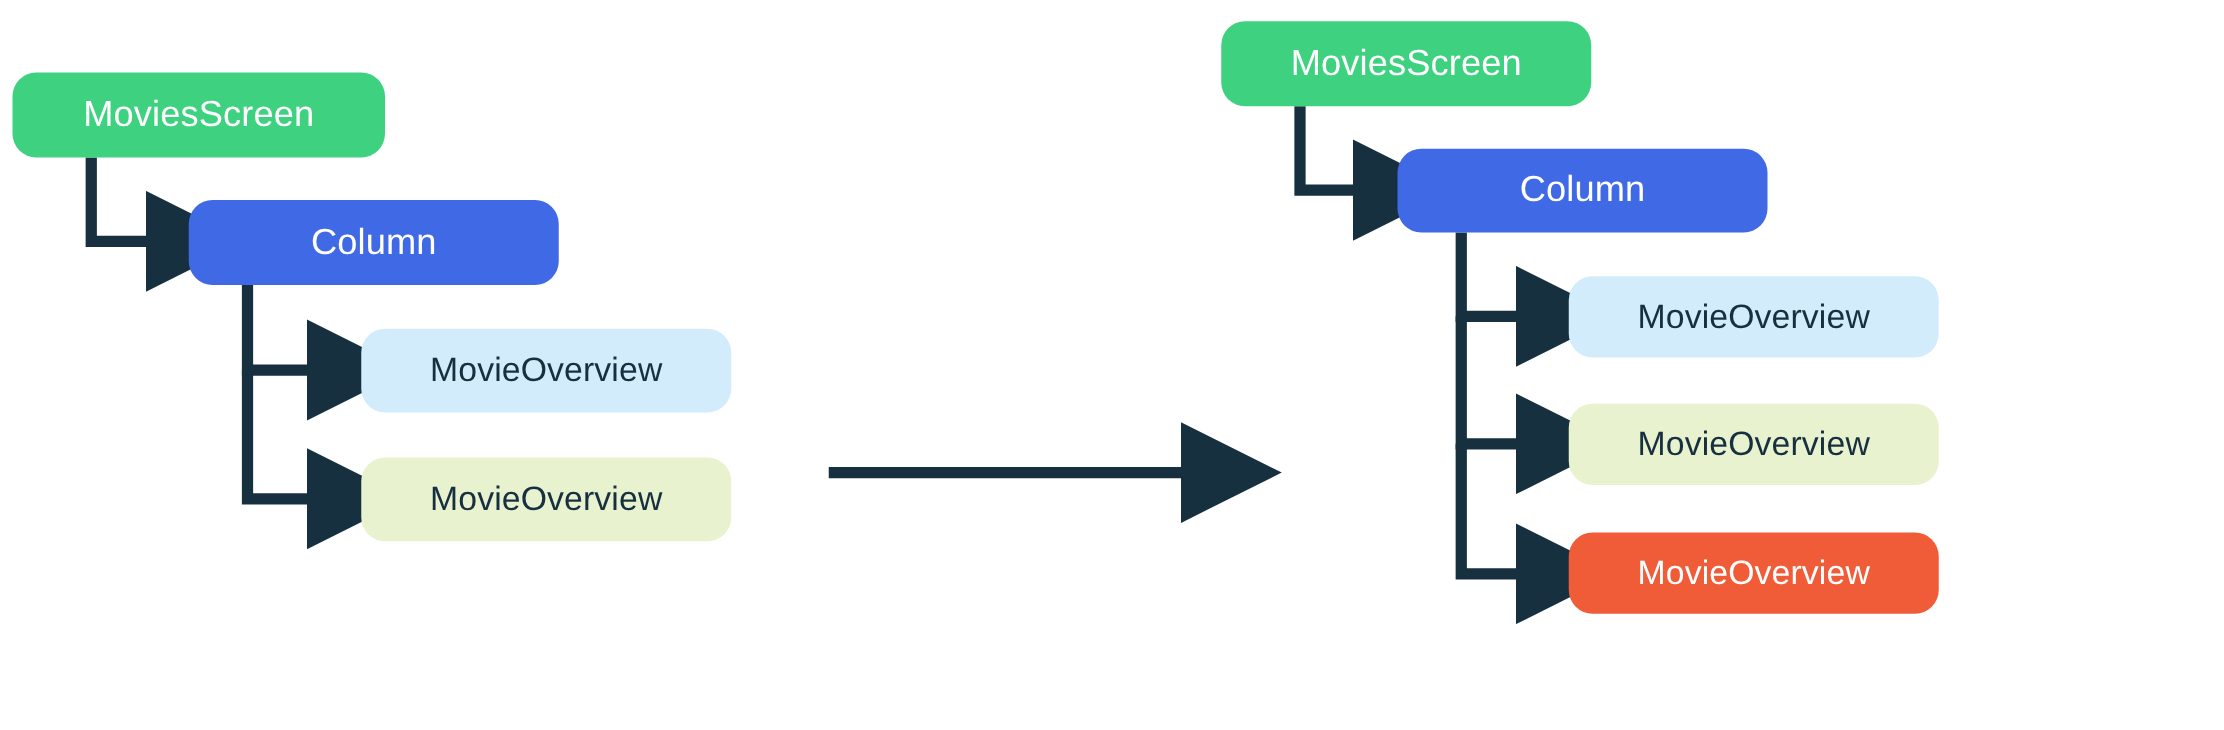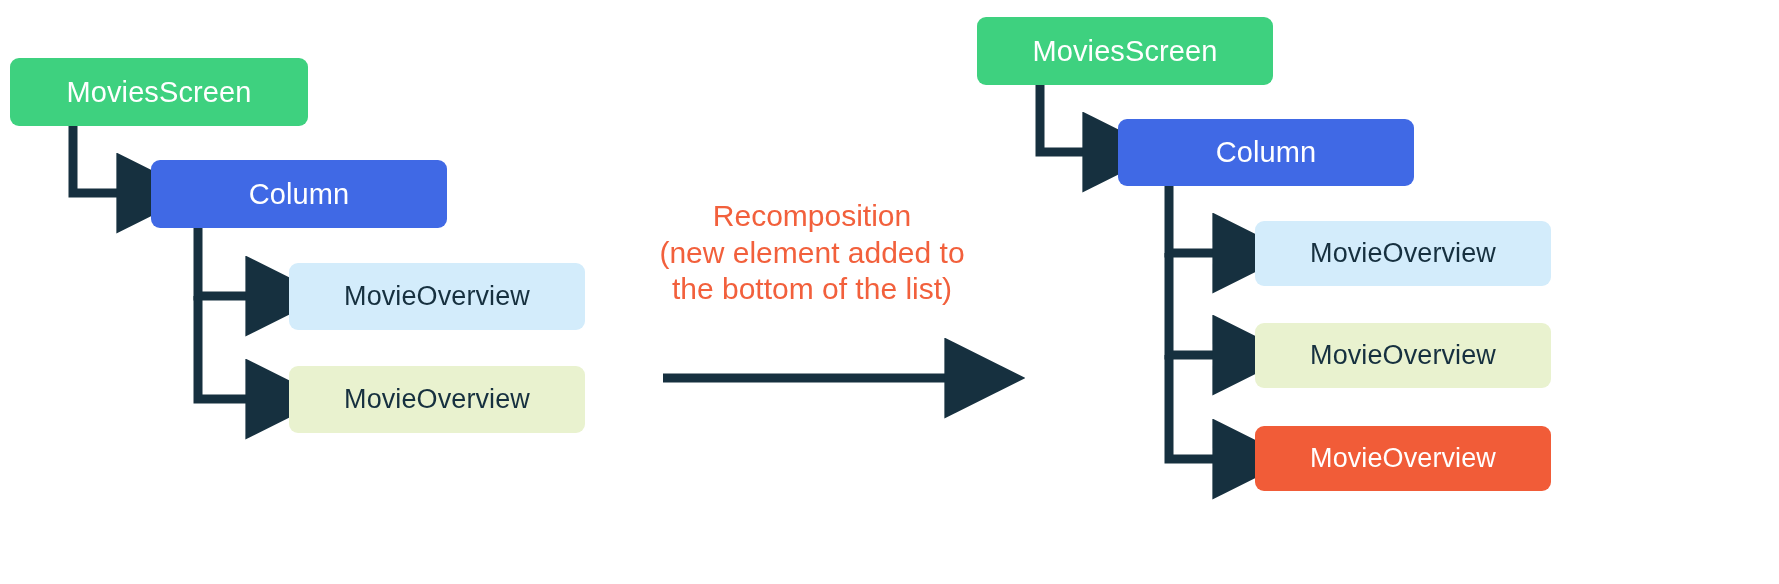--- a/index.html
+++ b/index.html
@@ -22,21 +22,21 @@
   svg.layer {
     position: absolute;
     top: 0;
     left: 0;
     width: 1779px;
     height: 584px;
   }
   .node {
     position: absolute;
     box-sizing: border-box;
-    border-radius: 9px;
+    border-radius: 19px;
     display: flex;
     align-items: center;
     justify-content: center;
     text-align: center;
     font-family: "Liberation Sans", sans-serif;
     font-weight: 400;
     letter-spacing: 0.1px;
     white-space: nowrap;
   }
   .caption {
@@ -96,23 +96,20 @@
   </div>
 
   <div class="node" style="left:289px; top:263px; width:296px; height:67px; background:#d3ecfb; color:#16303f; font-size:27px;">
     <span>MovieOverview</span>
   </div>
 
   <div class="node" style="left:289px; top:366px; width:296px; height:67px; background:#e9f2cf; color:#16303f; font-size:27px;">
     <span>MovieOverview</span>
   </div>
 
-  <div class="caption" style="left:650px; top:198px; width:324px; color:#f2603c; font-size:30px;">Recomposition
-(new element added to
-the bottom of the list)</div>
 
   <div class="node" style="left:977px; top:17px; width:296px; height:68px; background:#3ed17f; color:#ffffff; font-size:29px;">
     <span>MoviesScreen</span>
   </div>
 
   <div class="node" style="left:1118px; top:119px; width:296px; height:67px; background:#4069e5; color:#ffffff; font-size:29px;">
     <span>Column</span>
   </div>
 
   <div class="node" style="left:1255px; top:221px; width:296px; height:65px; background:#d3ecfb; color:#16303f; font-size:27px;">

